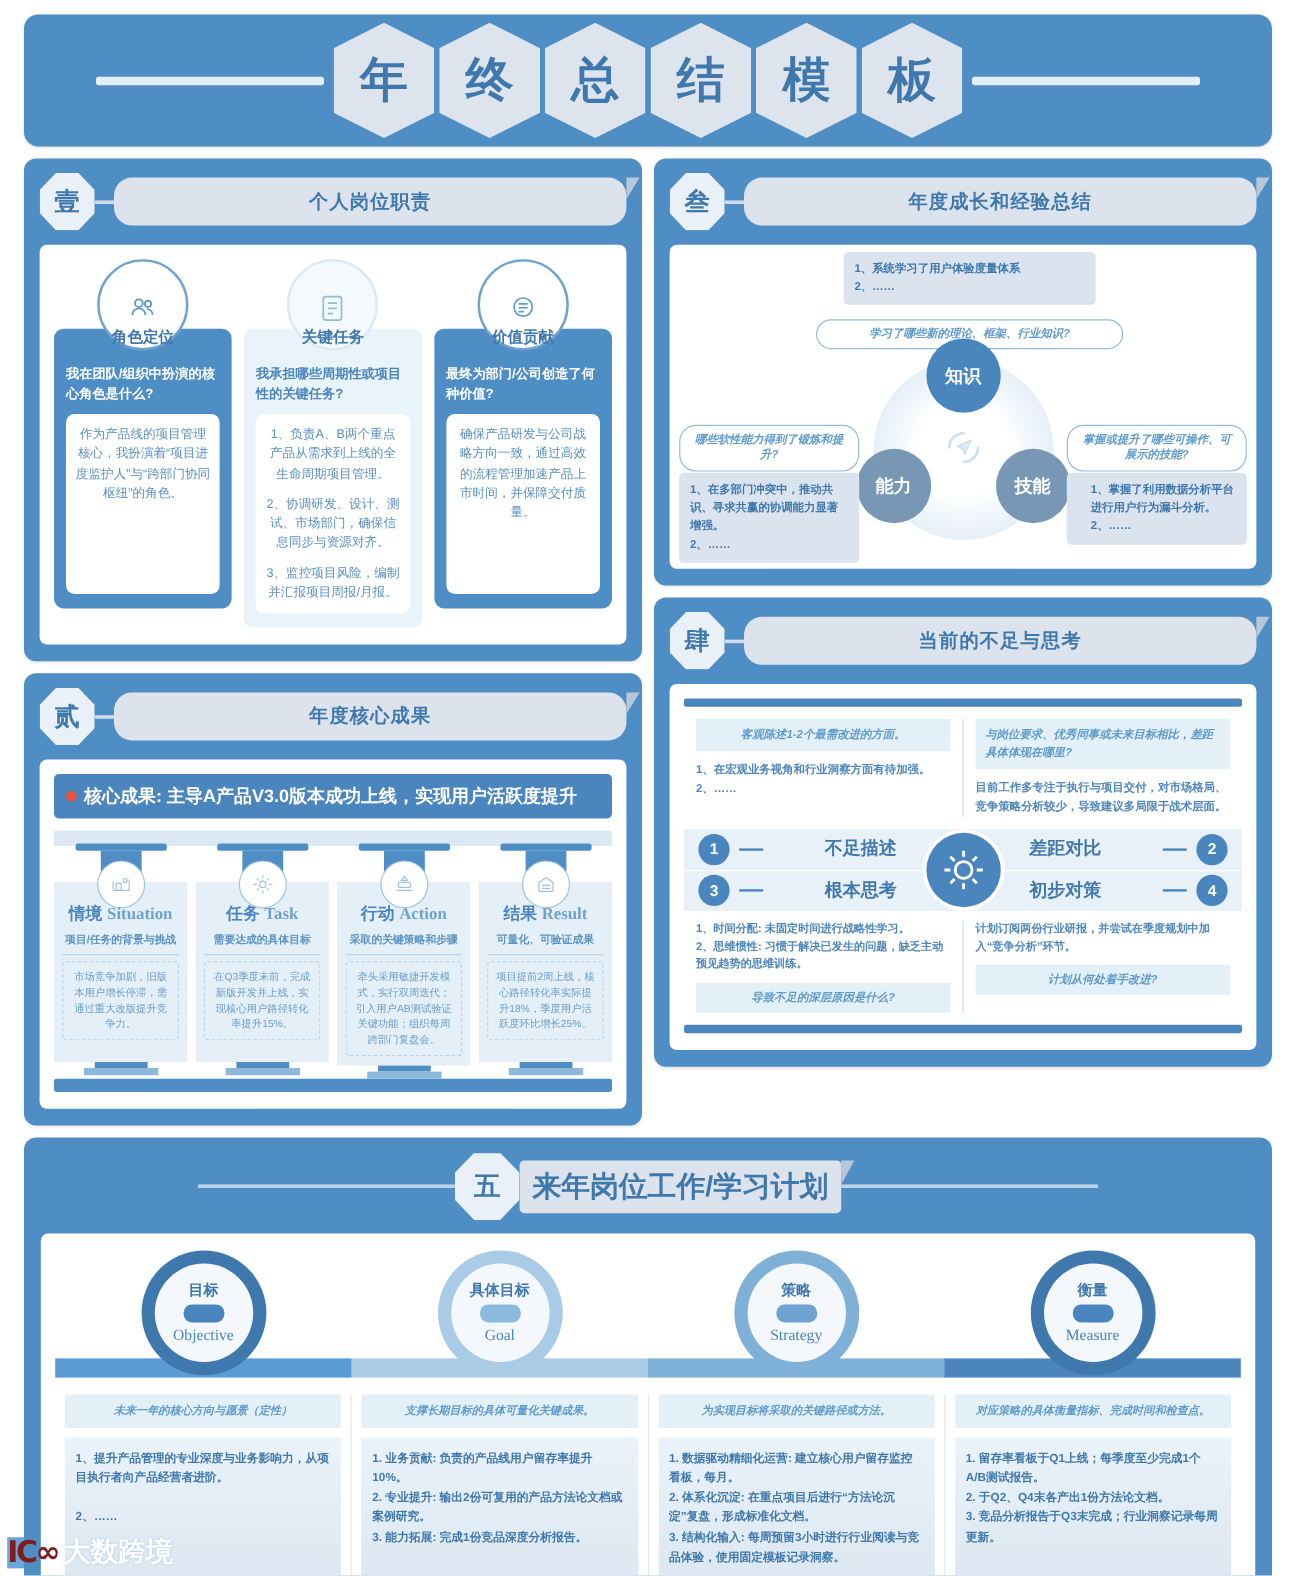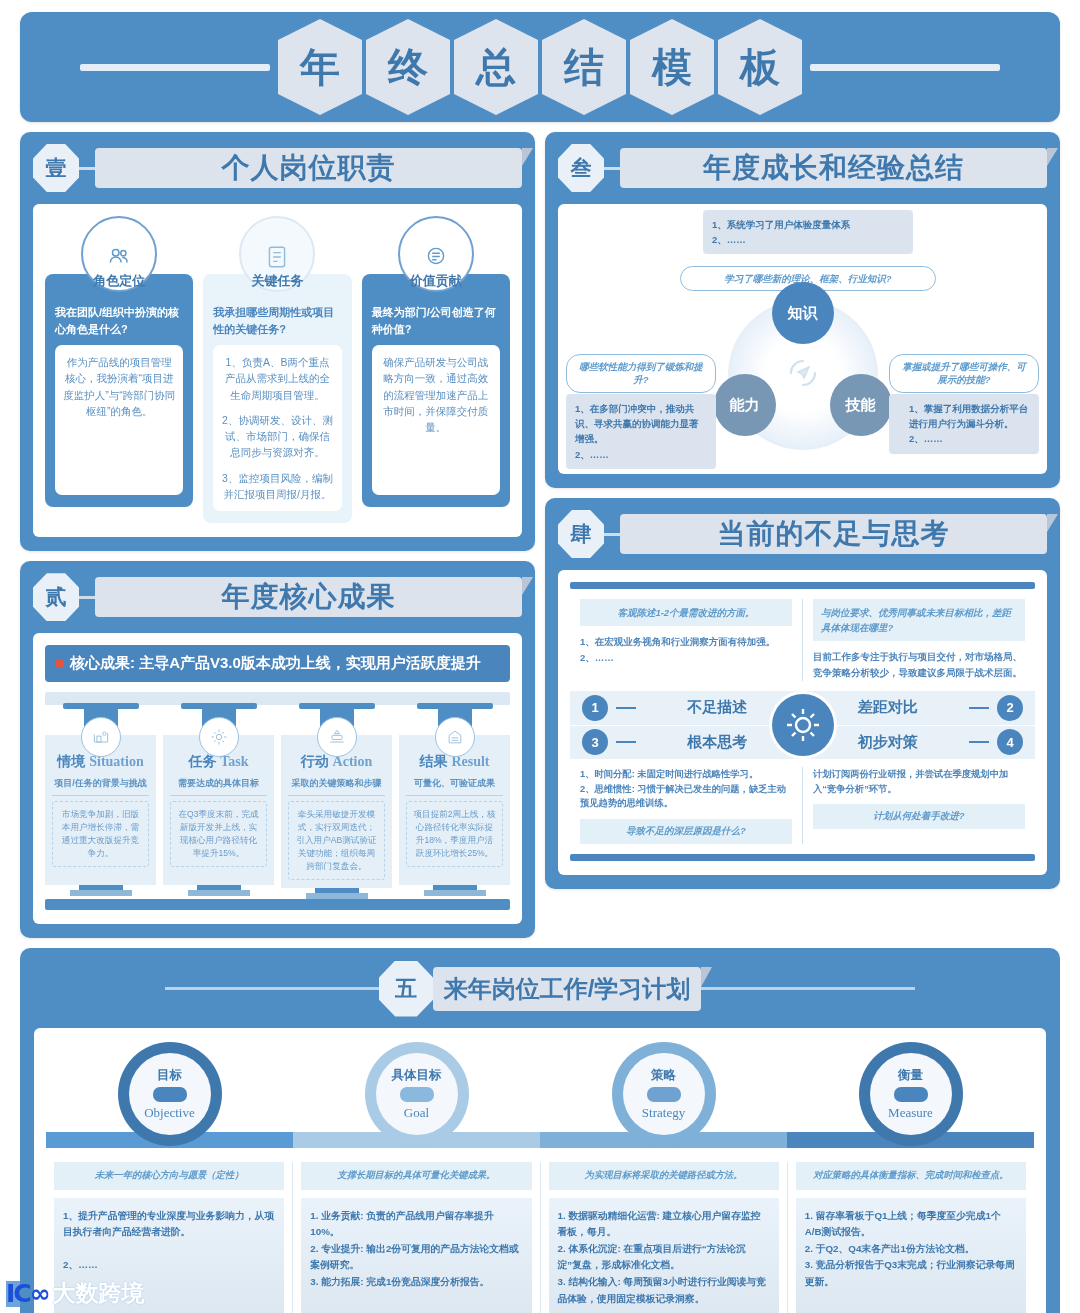--- a/index.html
+++ b/index.html
@@ -58,23 +58,23 @@
     display: flex; align-items: center; justify-content: center;
     color: #3f78ad; font-size: 21px; font-weight: bold;
     flex: none; z-index: 3;
     filter: drop-shadow(1px 1px 2px rgba(0,0,0,.15));
   }
   .oct.big { width: 54px; height: 56px; font-size: 22px; }
   .oct-link { width: 16px; height: 3px; background: #cfdcea; flex: none; }
   .sec-bar {
     flex: 1; height: 40px;
     background: #dde3ed;
-    border-radius: 4px;
+    border-radius: 15px;
     display: flex; align-items: center; justify-content: center;
-    color: #3f78ad; font-size: 28px; font-weight: bold; letter-spacing: 1px;
+    color: #3f78ad; font-size: 16px; font-weight: bold; letter-spacing: 1px;
     position: relative;
   }
   .sec-bar::after {
     content: ""; position: absolute; right: -11px; top: 0;
     border-left: 11px solid #b9c6d7;
     border-bottom: 18px solid transparent;
     border-top: 0 solid transparent;
     height: 0; width: 0;
   }
   .card {
@@ -250,21 +250,21 @@
     font-size: 9.3px; text-align: center; padding: 7px 14px; line-height: 1.5;
   }
   .p5body {
     background: linear-gradient(180deg,#eaf3fa,#dde7f1);
     font-size: 9.8px; color: #3f78ad; line-height: 1.7; padding: 10px 9px;
     min-height: 118px; margin-top: 8px; font-weight: bold;
   }
 
   
   .watermark { position: absolute; left: 6px; bottom: 4px; display: flex; align-items: center; gap: 4px; }
-  .wm-logo { font-size: 25px; color: #1d4ed8; font-weight: bold; font-family: "DejaVu Sans", sans-serif; letter-spacing: -2px; }
+  .wm-logo { font-size: 25px; color: #7f1d1d; font-weight: bold; font-family: "DejaVu Sans", sans-serif; letter-spacing: -2px; }
   .wm-txt { font-size: 23px; font-weight: bold; color: #ffffff; text-shadow: 0 0 2px #9fc4e3; }
   .wm-bg { position: absolute; left: 0; bottom: 2px; width: 200px; height: 26px; background: #5b9bd5; opacity: .9; z-index: -1; }
   svg { display: block; }
 </style>
 </head>
 <body>
 
 <div class="page">
 
   <div class="header">

